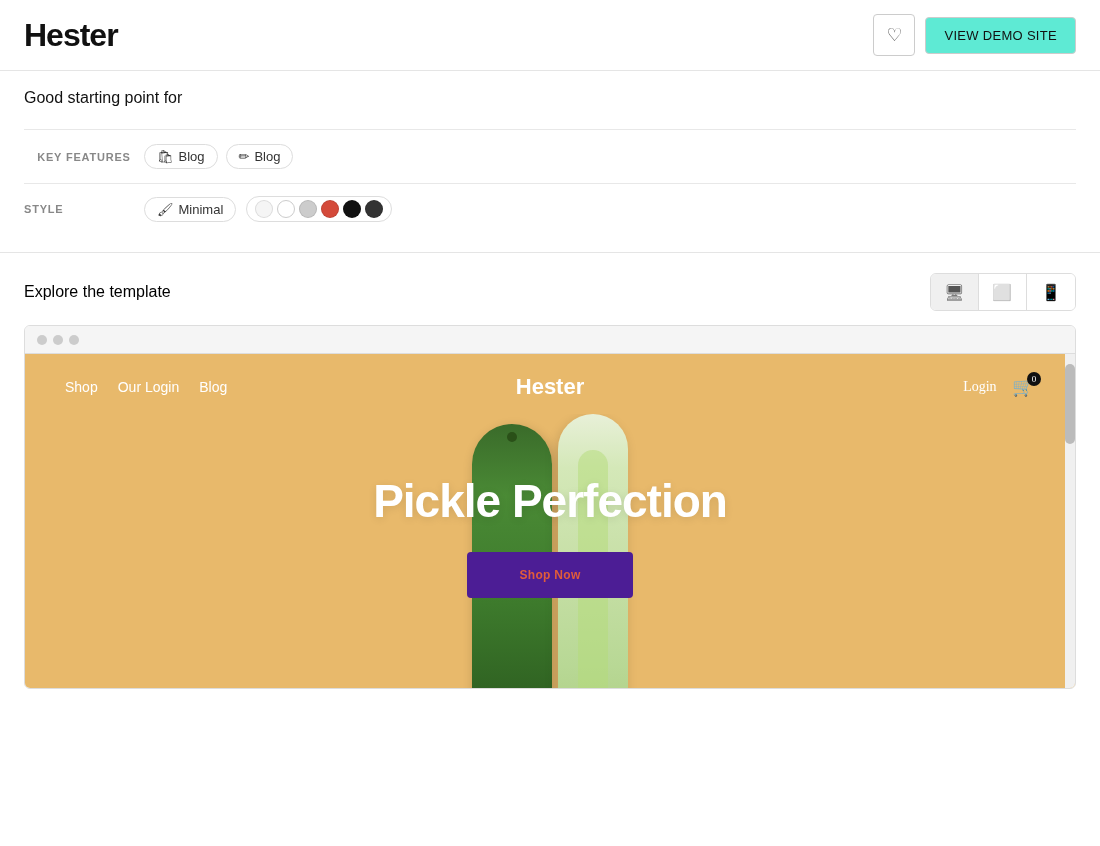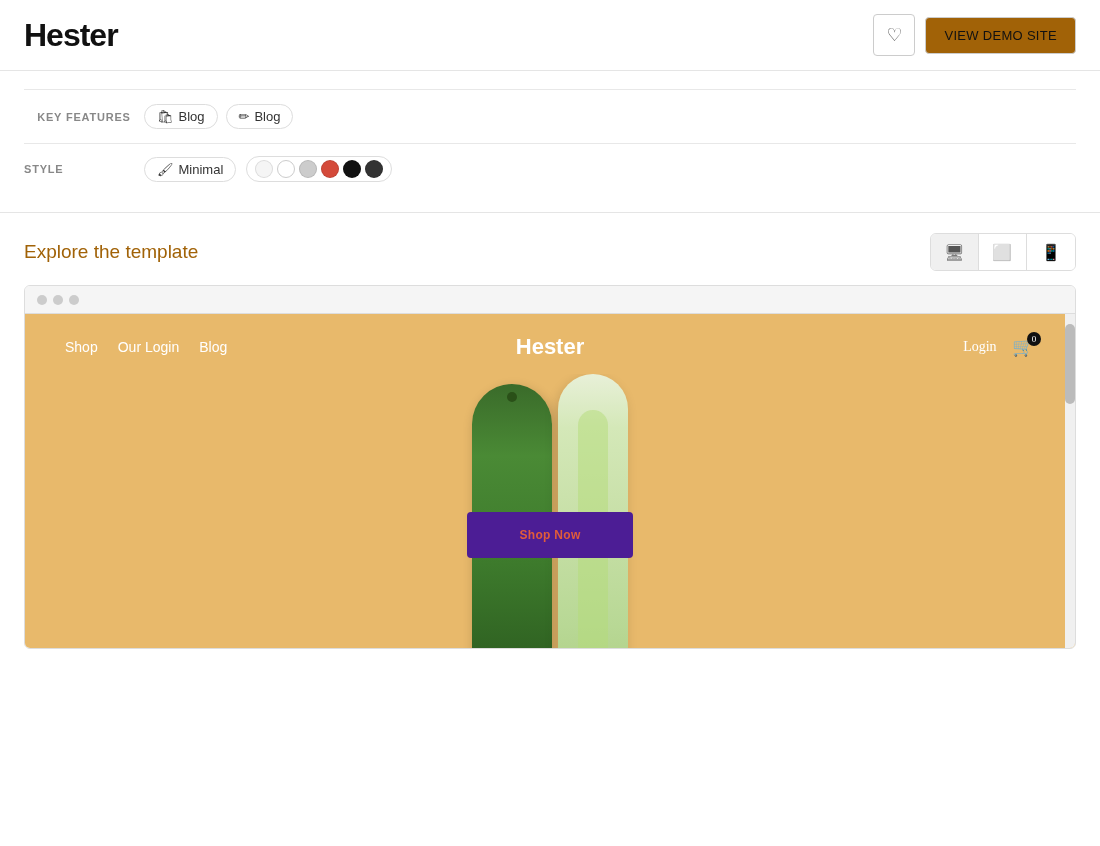--- a/index.html
+++ b/index.html
@@ -29,21 +29,21 @@
       background: #fff;
       border-radius: 4px;
       display: flex; align-items: center; justify-content: center;
       cursor: pointer;
       font-size: 18px;
       color: #555;
     }
     .demo-btn {
       padding: 10px 18px;
       border: 1px solid #ccc;
-      background: #a16207;
+      background: #5eead4;
       border-radius: 4px;
       font-size: 13px;
       font-weight: 500;
       cursor: pointer;
       letter-spacing: 0.3px;
       color: #111;
     }
     .start-btn {
       padding: 10px 20px;
       border: none;
@@ -139,23 +139,23 @@
     }
 
     
     .explore-header {
       display: flex;
       align-items: center;
       justify-content: space-between;
       padding: 20px 24px 14px;
     }
     .explore-title {
-      font-size: 19px;
+      font-size: 16px;
       font-weight: 400;
-      color: #a16207;
+      color: #000000;
     }
     .device-toggle {
       display: flex;
       border: 1px solid #ddd;
       border-radius: 6px;
       overflow: hidden;
     }
     .device-btn {
       width: 48px; height: 36px;
       border: none;
@@ -356,20 +356,21 @@
   <span class="top-header-title">Hester</span>
   <div class="top-header-actions">
     <button class="heart-btn">
       <span>♡</span>
     </button>
     <button class="demo-btn">VIEW DEMO SITE</button>
   </div>
 </div>
 
 <div class="meta-section">
+  <div class="meta-title">Good starting point for</div>
 
   <div class="meta-row">
     <span class="meta-label">KEY FEATURES</span>
     <div class="meta-values">
       <div class="tag-pill">
         <span class="tag-icon">🛍</span>
         <span>Blog</span>
       </div>
       <div class="tag-pill">
         <span class="tag-icon">✏</span>
@@ -435,20 +436,21 @@
         </div>
       </div>
     </div>
 
     <div class="cucumber-area">
       <div class="cucumber-whole"></div>
       <div class="cucumber-slice"></div>
     </div>
 
     <div class="hero-text-area">
+      <div class="hero-headline">Pickle Perfection</div>
       <button class="shop-now-btn">Shop Now</button>
     </div>
 
     <div class="scrollbar-track">
       <div class="scrollbar-thumb"></div>
     </div>
 
   </div>
 </div>
 

